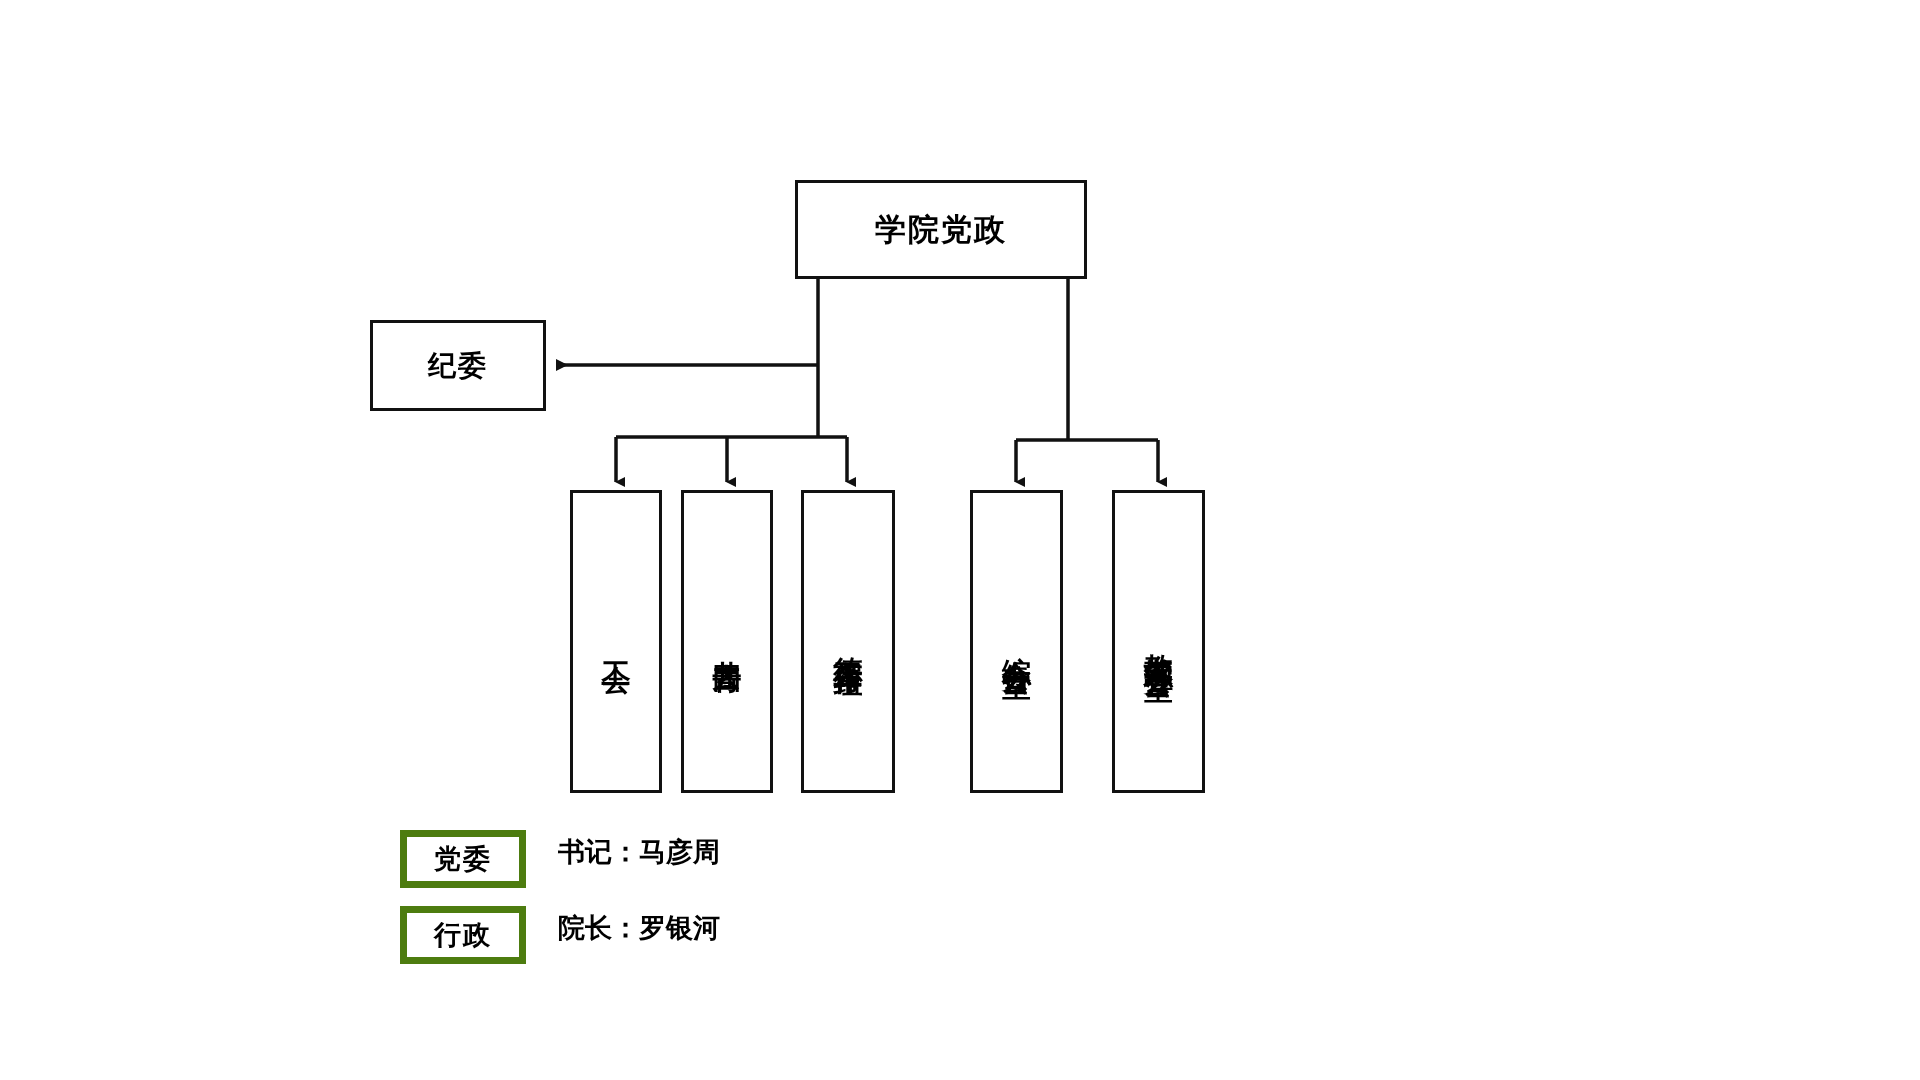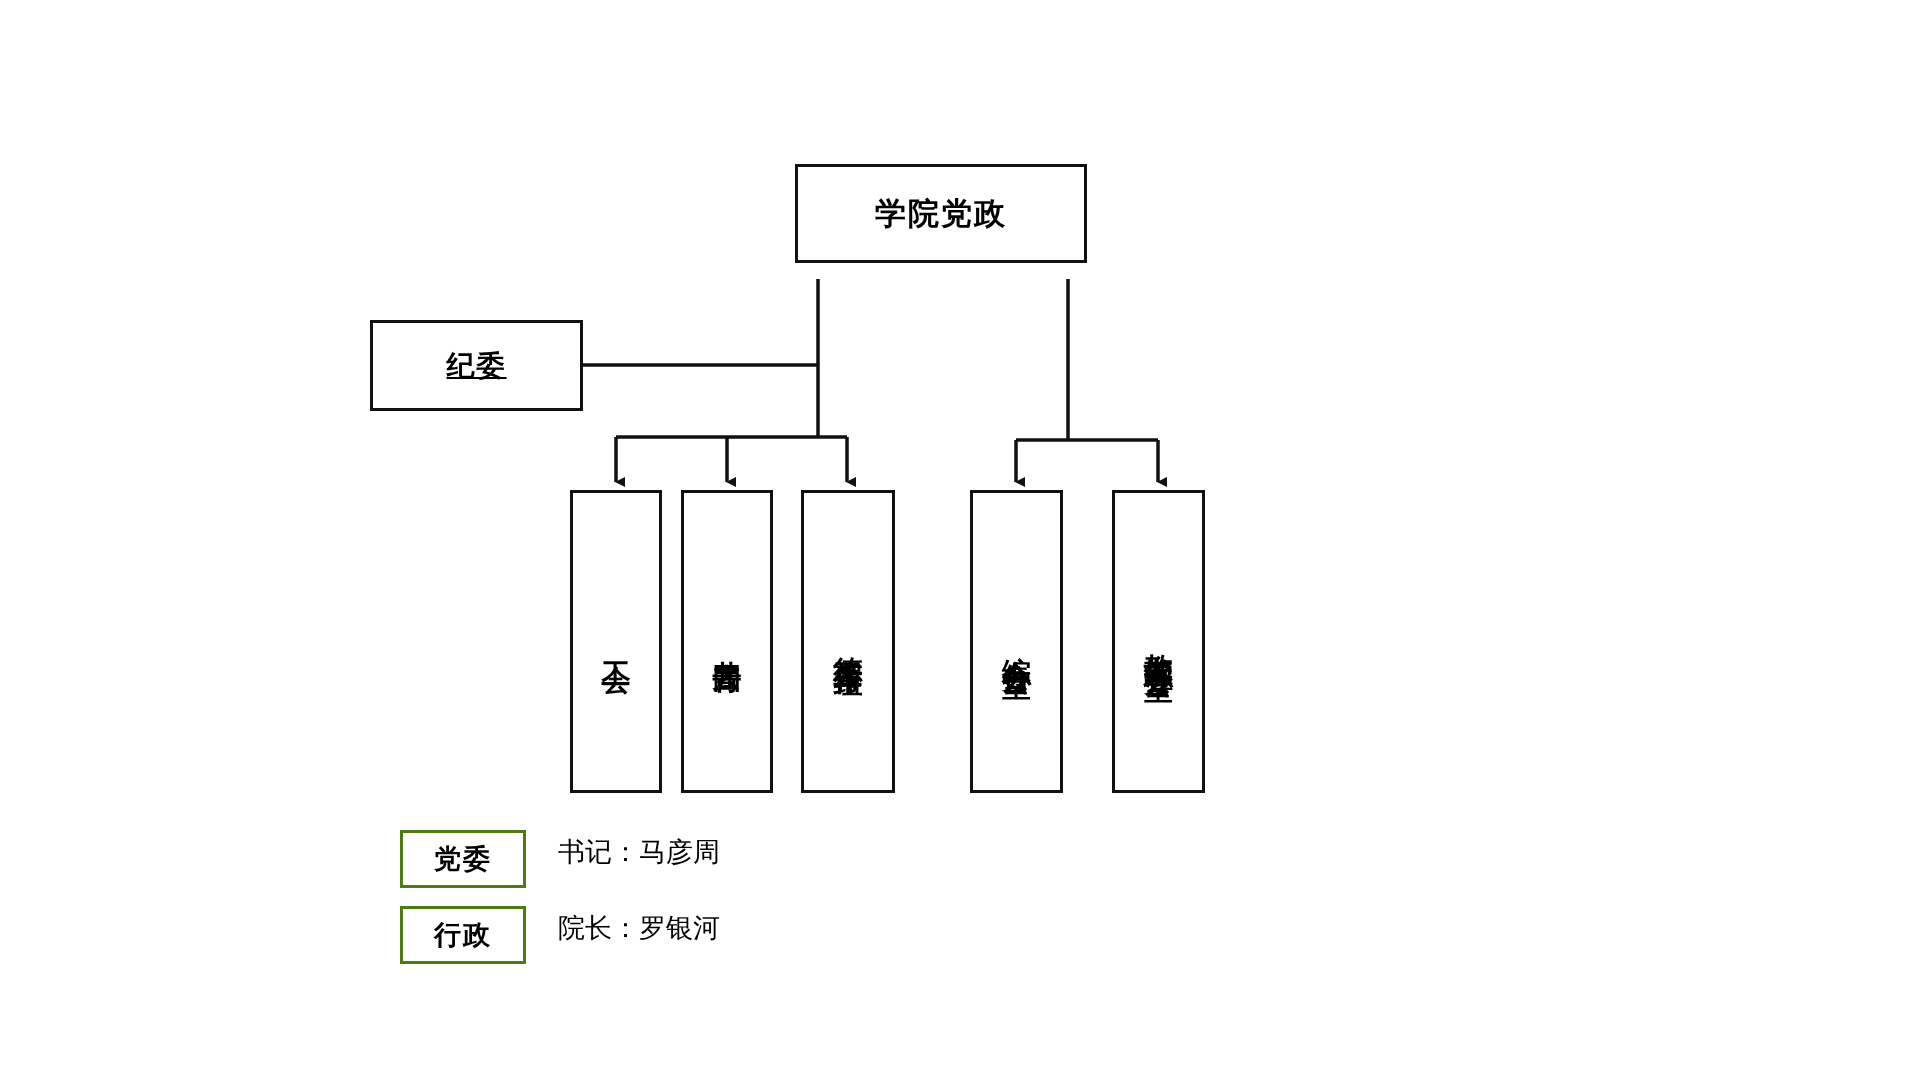--- a/index.html
+++ b/index.html
@@ -31,38 +31,37 @@
     display: flex;
     align-items: center;
     justify-content: center;
     text-align: center;
     color: #000000;
   }
 
   
   .node-root {
     left: 795px;
-    top: 164px;
+    top: 180px;
     width: 292px;
     height: 99px;
     font-size: 31px;
     font-weight: bold;
     letter-spacing: 2px;
   }
 
   
   .node-side {
     left: 370px;
     top: 320px;
-    width: 213px;
+    width: 176px;
     height: 91px;
     font-size: 28px;
     font-weight: bold;
     letter-spacing: 2px;
-    text-decoration: underline;
   }
 
   
   .node-vert {
     top: 490px;
     height: 303px;
     font-size: 29px;
     font-weight: bold;
     writing-mode: vertical-rl;
     text-orientation: upright;
@@ -92,36 +91,36 @@
     position: relative;
     height: 76px;
   }
   .legend-chip {
     position: absolute;
     left: 0;
     top: 2px;
     width: 126px;
     height: 58px;
     box-sizing: border-box;
-    border: 3px solid #4d7c0f;
+    border: 7px solid #4d7c0f;
     background: #ffffff;
     display: flex;
     align-items: center;
     justify-content: center;
     font-size: 27px;
     font-weight: bold;
     letter-spacing: 2px;
     color: #000000;
   }
   .legend-primary {
     position: absolute;
     left: 158px;
     top: 6px;
     font-size: 27px;
-    font-weight: normal;
+    font-weight: bold;
     color: #000000;
     white-space: nowrap;
     text-align: center;
   }
   .legend-secondary {
     position: absolute;
     left: 438px;
     top: 6px;
     font-size: 27px;
     font-weight: bold;

